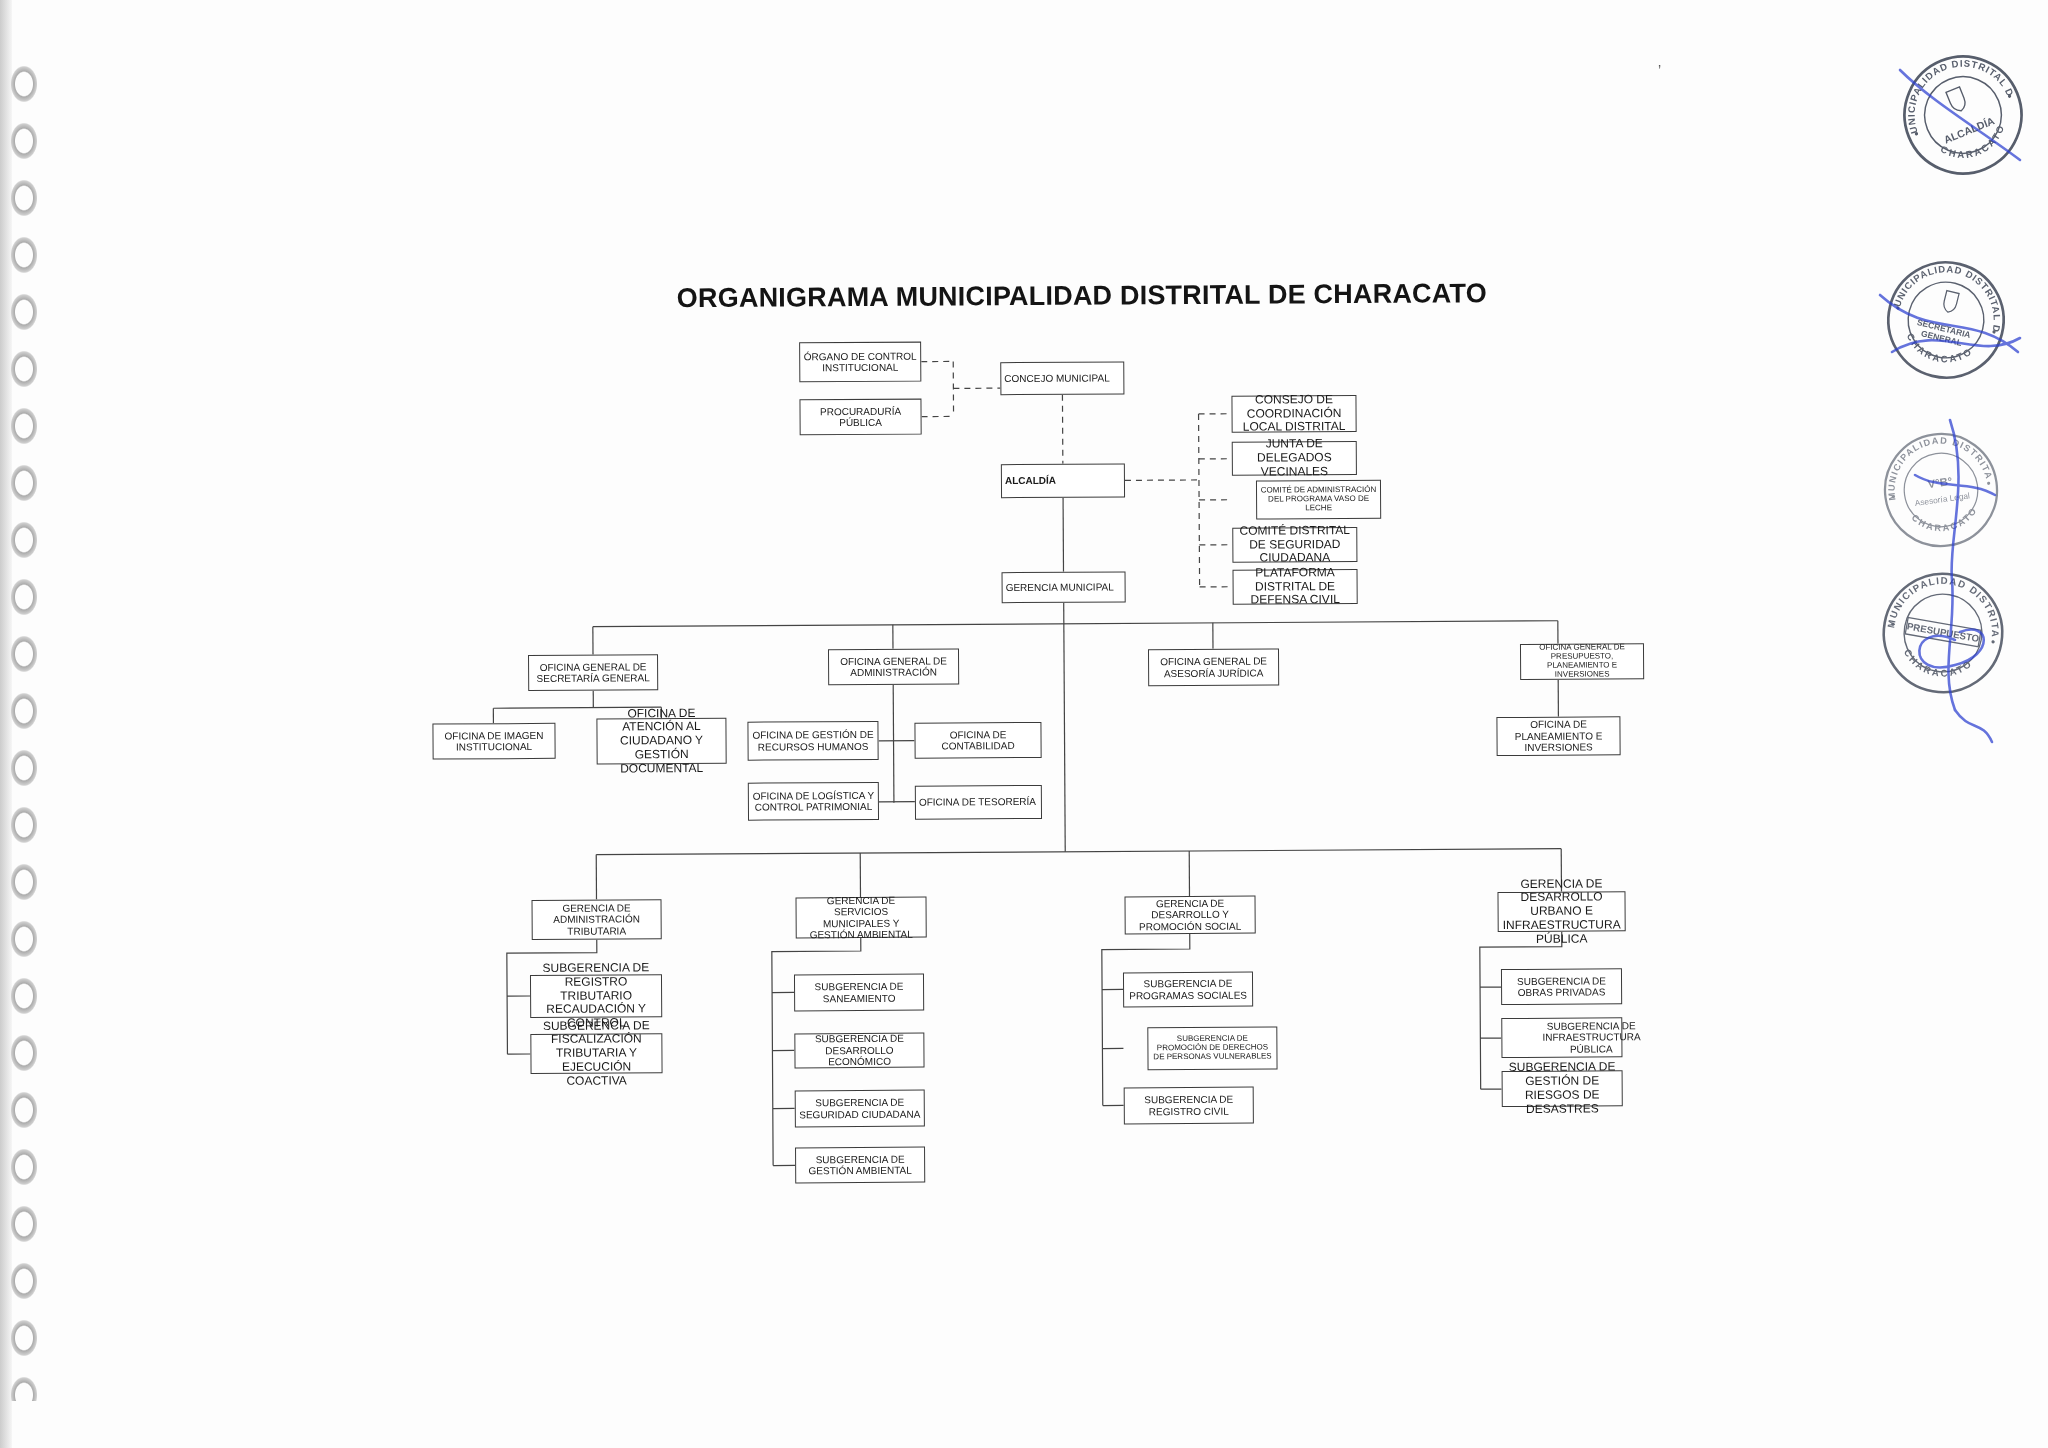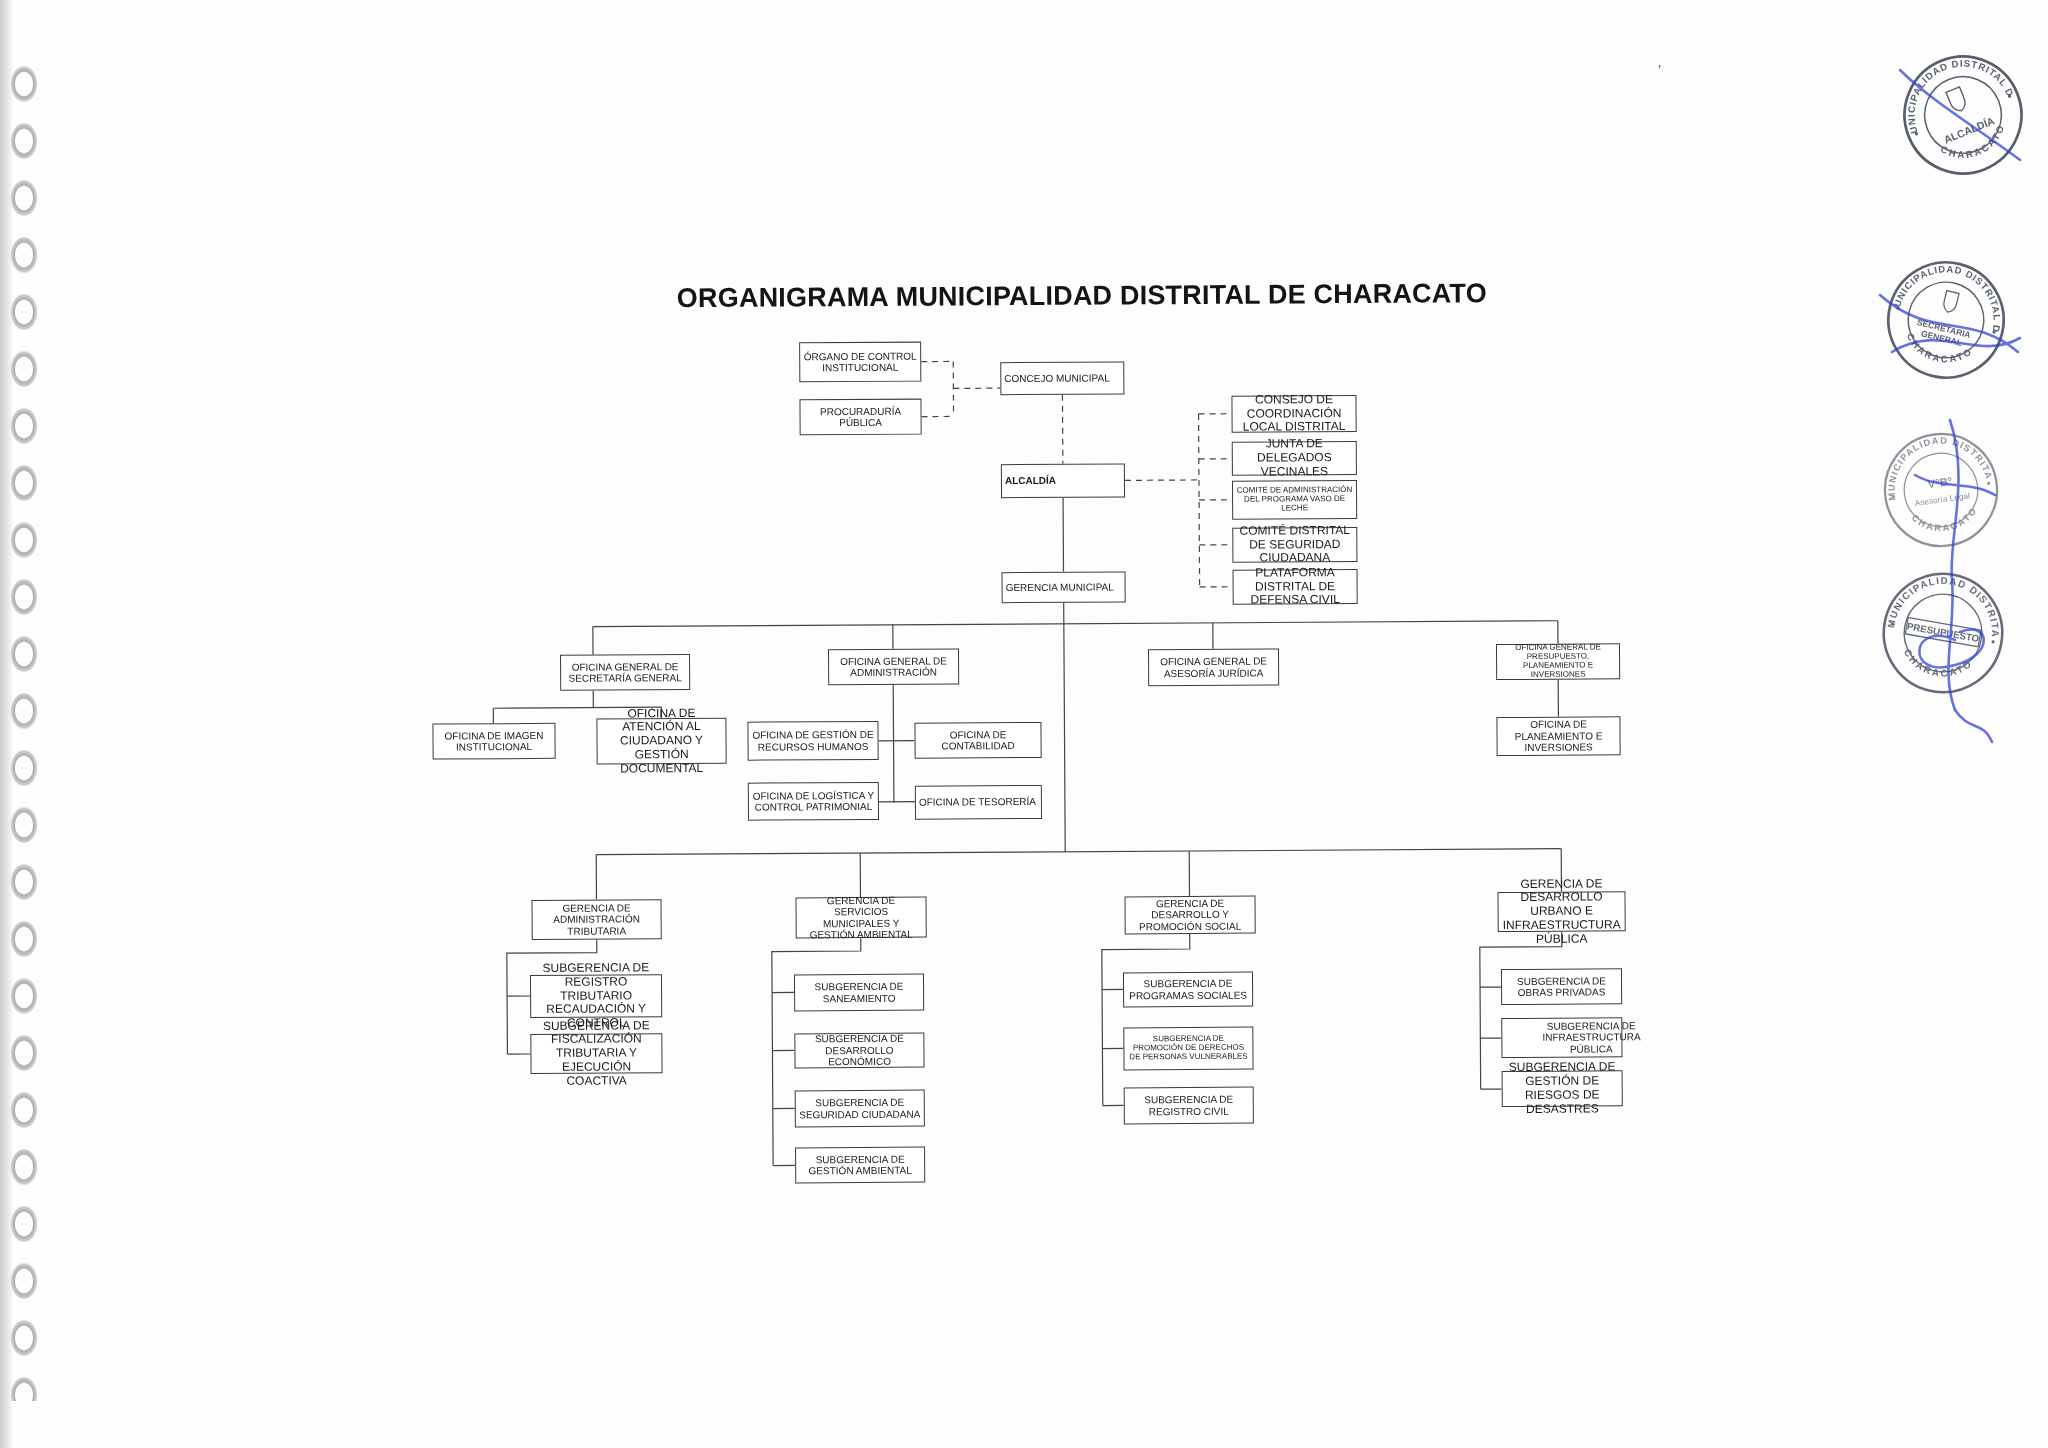--- a/index.html
+++ b/index.html
@@ -12,21 +12,21 @@
              rgba(0,0,0,0) 8.5px, #9f9f9f 9.5px, #c6c6c6 12.5px, rgba(0,0,0,0) 13.5px);
            background-size:48px 57px;background-repeat:repeat-y;opacity:.85;}
   #chart{position:absolute;left:0;top:0;width:2048px;height:1448px;
          transform:rotate(-0.35deg);transform-origin:50% 45%;}
   #title{position:absolute;left:624px;top:281px;width:920px;text-align:center;
          font-size:27px;font-weight:bold;color:#141414;letter-spacing:.2px;}
   .box{position:absolute;box-sizing:border-box;border:1px solid #3b3b3b;
        background:rgba(255,255,255,.94);display:flex;align-items:center;justify-content:flex-start;
        text-align:center;font-size:10px;line-height:1.15;color:#1a1a1a;padding:1px 3px;}
   .fs9{font-size:12px;}
-  .fs8{font-size:8px;line-height:1.12;}
+  .fs8{font-size:8px;line-height:1.12;margin-left:24px;}
   .bold{font-weight:bold;}
   #lines{position:absolute;left:0;top:0;pointer-events:none;}
   .stamp{position:absolute;}
   #signatures{position:absolute;pointer-events:none;}
   .speck{position:absolute;color:#555;font-size:14px;}
 </style>
 </head>
 <body>
 
 <div id="screen">
@@ -97,21 +97,21 @@
         <span>COMITÉ DISTRITAL DE SEGURIDAD CIUDADANA</span>
       </div>
     <div class="box fs9" style="left:1233px;top:571px;width:125px;height:35px;">
         <span>PLATAFORMA DISTRITAL DE DEFENSA CIVIL</span>
       </div>
 
     <div class="box" style="left:1002px;top:572px;width:124px;height:31px;">
         <span>GERENCIA MUNICIPAL</span>
       </div>
 
-    <div class="box" style="left:528px;top:652px;width:130px;height:36px;margin-left:32px;">
+    <div class="box" style="left:528px;top:652px;width:130px;height:36px;">
         <span>OFICINA GENERAL DE SECRETARÍA GENERAL</span>
       </div>
     <div class="box" style="left:828px;top:648px;width:131px;height:36px;">
         <span>OFICINA GENERAL DE ADMINISTRACIÓN</span>
       </div>
     <div class="box" style="left:1148px;top:650px;width:131px;height:37px;">
         <span>OFICINA GENERAL DE ASESORÍA JURÍDICA</span>
       </div>
     <div class="box fs8" style="left:1496px;top:647px;width:124px;height:36px;">
         <span>OFICINA GENERAL DE PRESUPUESTO, PLANEAMIENTO E INVERSIONES</span>

